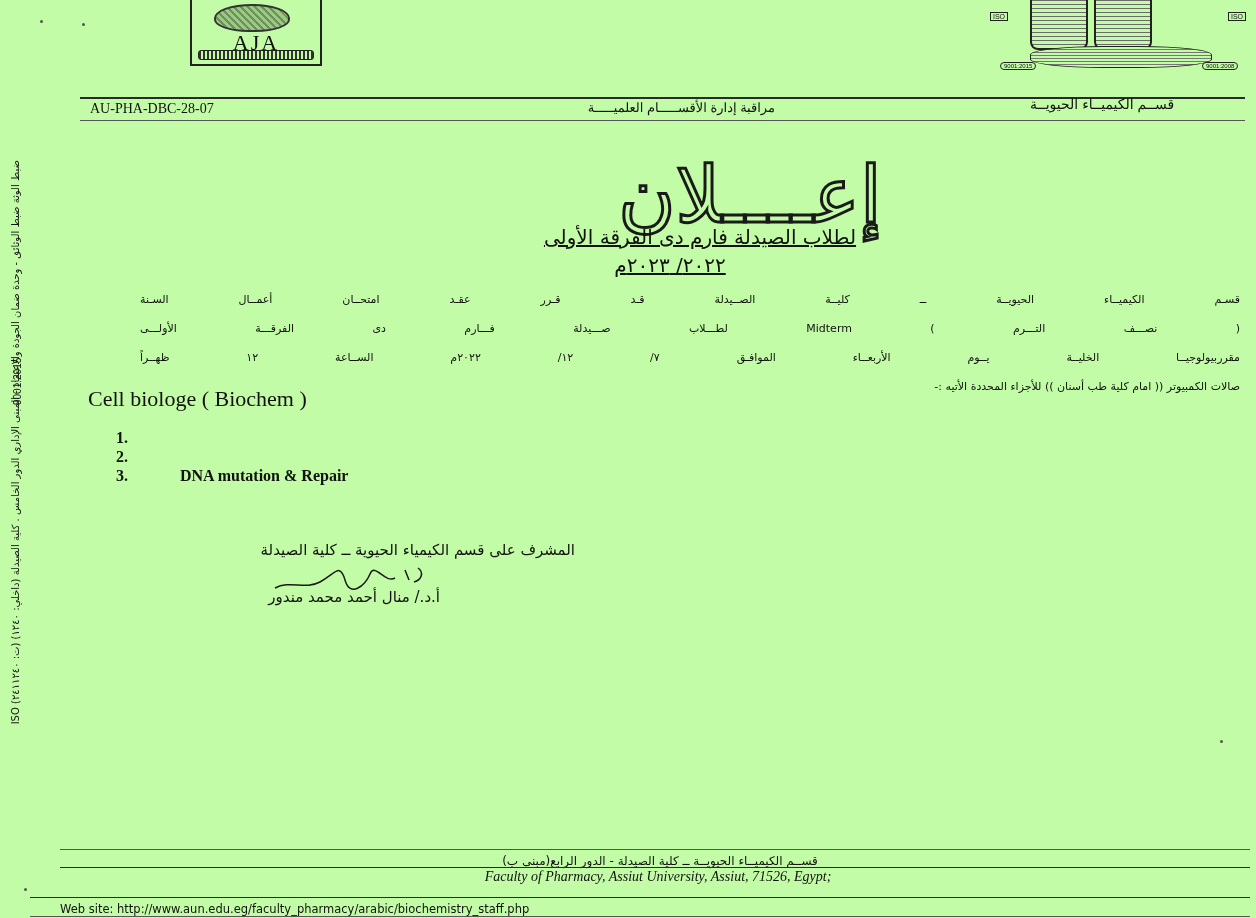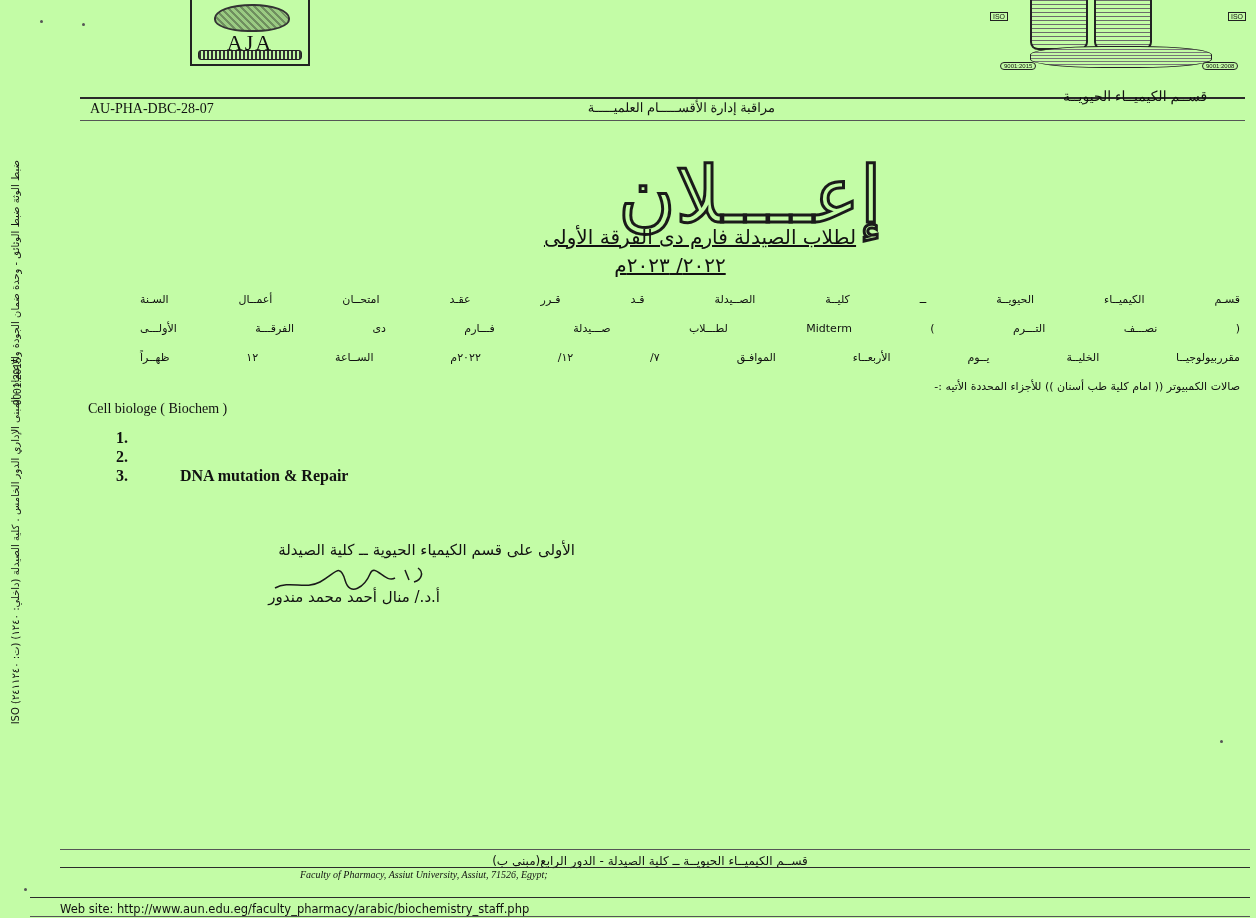--- a/index.html
+++ b/index.html
@@ -7,21 +7,21 @@
     width: 1256px; height: 918px; overflow: hidden;
     background: #c3fca6;
     position: relative;
     font-family: "DejaVu Serif", serif;
     color: #111;
   }
   .abs { position: absolute; }
 
   
   .logo-left {
-    left: 190px; top: 0; width: 120px; height: 66px;
+    left: 190px; top: 0; width: 132px; height: 66px;
     border-left: 2px solid #222; border-right: 2px solid #222; border-bottom: 2px solid #222;
     box-sizing: border-box;
   }
   .logo-left .tree {
     position: absolute; left: 22px; top: 4px; width: 72px; height: 24px;
     border: 2px solid #333; border-radius: 50% 50% 45% 45%;
     background: repeating-linear-gradient(45deg,#9acb82 0 3px,#6f8f5f 3px 5px);
   }
   .logo-left .aja {
     position: absolute; left: 0; right: 0; top: 30px; text-align: center;
@@ -52,62 +52,62 @@
   .logo-right .seal {
     position: absolute; top: 62px; font-size: 6px; font-family: "Liberation Sans", sans-serif;
     border: 1px solid #222; border-radius: 6px; padding: 0 3px;
   }
 
   
   .rule { height: 0; border-top: 2px solid #2a2a2a; }
   .rule.thin { border-top-width: 1px; border-color: #555; }
   .hdr-code { left: 90px; top: 101px; font-family: "Liberation Serif", serif; font-size: 14px; }
   .hdr-mid { left: 515px; top: 100px; width: 260px; text-align: right; direction: rtl; font-family: "Liberation Sans", sans-serif; font-size: 13px; }
-  .hdr-right { left: 1030px; top: 88px; width: 210px; text-align: center; direction: rtl; font-family: "Liberation Sans", sans-serif; font-size: 14px; }
+  .hdr-right { left: 1030px; top: 96px; width: 210px; text-align: left; direction: rtl; font-family: "Liberation Sans", sans-serif; font-size: 14px; }
 
   
   .title-ar {
     left: 520px; top: 140px; width: 460px; height: 110px; text-align: center;
     direction: rtl; font-family: "DejaVu Serif", serif; font-size: 78px;
     color: #c3fca6; -webkit-text-stroke: 3px #1a1a1a; line-height: 110px; letter-spacing: 6px;
   }
   .subtitle { left: 440px; top: 225px; width: 520px; text-align: center; direction: rtl;
     font-family: "DejaVu Sans", sans-serif; font-size: 20px; text-decoration: underline; }
   .year { left: 520px; top: 253px; width: 300px; text-align: center; direction: rtl;
     font-family: "DejaVu Sans", sans-serif; font-size: 20px; text-decoration: underline; }
 
   
   .para { left: 140px; top: 285px; width: 1100px; direction: rtl;
     font-family: "DejaVu Sans", sans-serif; font-size: 11px; }
   .para .line { height: 29px; line-height: 29px; text-align: justify; text-align-last: justify; white-space: nowrap; }
   .para .line.last { text-align-last: right; }
 
-  .course { left: 88px; top: 401px; font-family: "Liberation Serif", serif; font-size: 14px; text-align: center; }
+  .course { left: 88px; top: 386px; font-family: "Liberation Serif", serif; font-size: 22px; text-align: center; }
   .topics { left: 116px; top: 428px; font-family: "Liberation Serif", serif; font-weight: bold; font-size: 16px; }
   .topics .t { height: 19px; line-height: 19px; display: flex; }
   .topics .num { width: 54px; }
 
   
   .sig-title { left: 150px; top: 541px; width: 425px; text-align: right; direction: rtl; font-family: "DejaVu Sans", sans-serif; font-size: 15px; }
   .sig-scrawl { left: 270px; top: 560px; width: 170px; height: 34px; }
   .sig-name { left: 200px; top: 588px; width: 240px; text-align: right; direction: rtl; font-family: "DejaVu Sans", sans-serif; font-size: 15px; }
 
   
   .side { left: 4px; top: 160px; width: 30px; height: 700px; }
   .side span {
     position: absolute; left: 0; top: 0; width: 680px; transform-origin: 0 0;
     transform: translate(6px, 680px) rotate(-90deg); font-family: "DejaVu Sans", sans-serif;
     font-size: 10px; direction: rtl; white-space: nowrap; text-align: right;
   }
   .side2 { left: 12px; top: 355px; }
   .side2 span { position: absolute; transform: rotate(-90deg); transform-origin: 0 0; font-family: "Liberation Sans", sans-serif; font-size: 10px; white-space: nowrap; }
 
   
-  .foot-ar { left: 300px; top: 854px; width: 700px; text-align: center; direction: rtl; font-family: "DejaVu Sans", sans-serif; font-size: 12px; }
-  .foot-en { left: 300px; top: 869px; width: 700px; text-align: left; font-family: "Liberation Serif", serif; font-style: italic; font-size: 10px; }
+  .foot-ar { left: 310px; top: 854px; width: 700px; text-align: center; direction: rtl; font-family: "DejaVu Sans", sans-serif; font-size: 12px; }
+  .foot-en { left: 308px; top: 869px; width: 700px; text-align: center; font-family: "Liberation Serif", serif; font-style: italic; font-size: 14px; }
   .foot-web { left: 60px; top: 902px; font-family: "DejaVu Sans", sans-serif; font-size: 11.5px; }
 
   .speck { width: 3px; height: 3px; border-radius: 50%; background: #555; }
 </style>
 </head>
 <body>
 
 <div class="abs speck" style="left:40px;top:20px;"></div>
 <div class="abs speck" style="left:82px;top:23px;"></div>
 <div class="abs speck" style="left:1220px;top:740px;"></div>
@@ -153,21 +153,21 @@
   </div>
   <div class="t">
     <span class="num">2.</span>
   </div>
   <div class="t">
     <span class="num">3.</span>
     <span style="padding-left:10px">DNA mutation &amp; Repair</span>
   </div>
 </div>
 
-<div class="abs sig-title">الأولى على قسم الكيمياء الحيوية ــ كلية الصيدلة</div>
+<div class="abs sig-title">المشرف على قسم الكيمياء الحيوية ــ كلية الصيدلة</div>
 <svg class="abs sig-scrawl" viewBox="0 0 170 34">
   <path d="M5 28 C20 20, 35 30, 50 22 S70 2, 75 20 S95 26, 100 14 S115 24, 125 18 M135 10 l4 10 M148 8 c6 4 4 12 -4 14" stroke="#1a1a1a" stroke-width="1.5" fill="none"></path>
 </svg>
 <div class="abs sig-name">أ.د./ منال أحمد محمد مندور</div>
 
 <div class="abs side">
   <span>ضبط الوثة ضبط الوثائق - وحدة ضمان الجودة والاعتماد - المبنى الإداري الدور الخامس . كلية الصيدلة (داخلي: ١٢٤٠) (ت: ٢٤١١٢٤٠) ISO</span>
 </div>
 <div class="abs side2">
   <span style="top:50px;">9001:2015</span>

